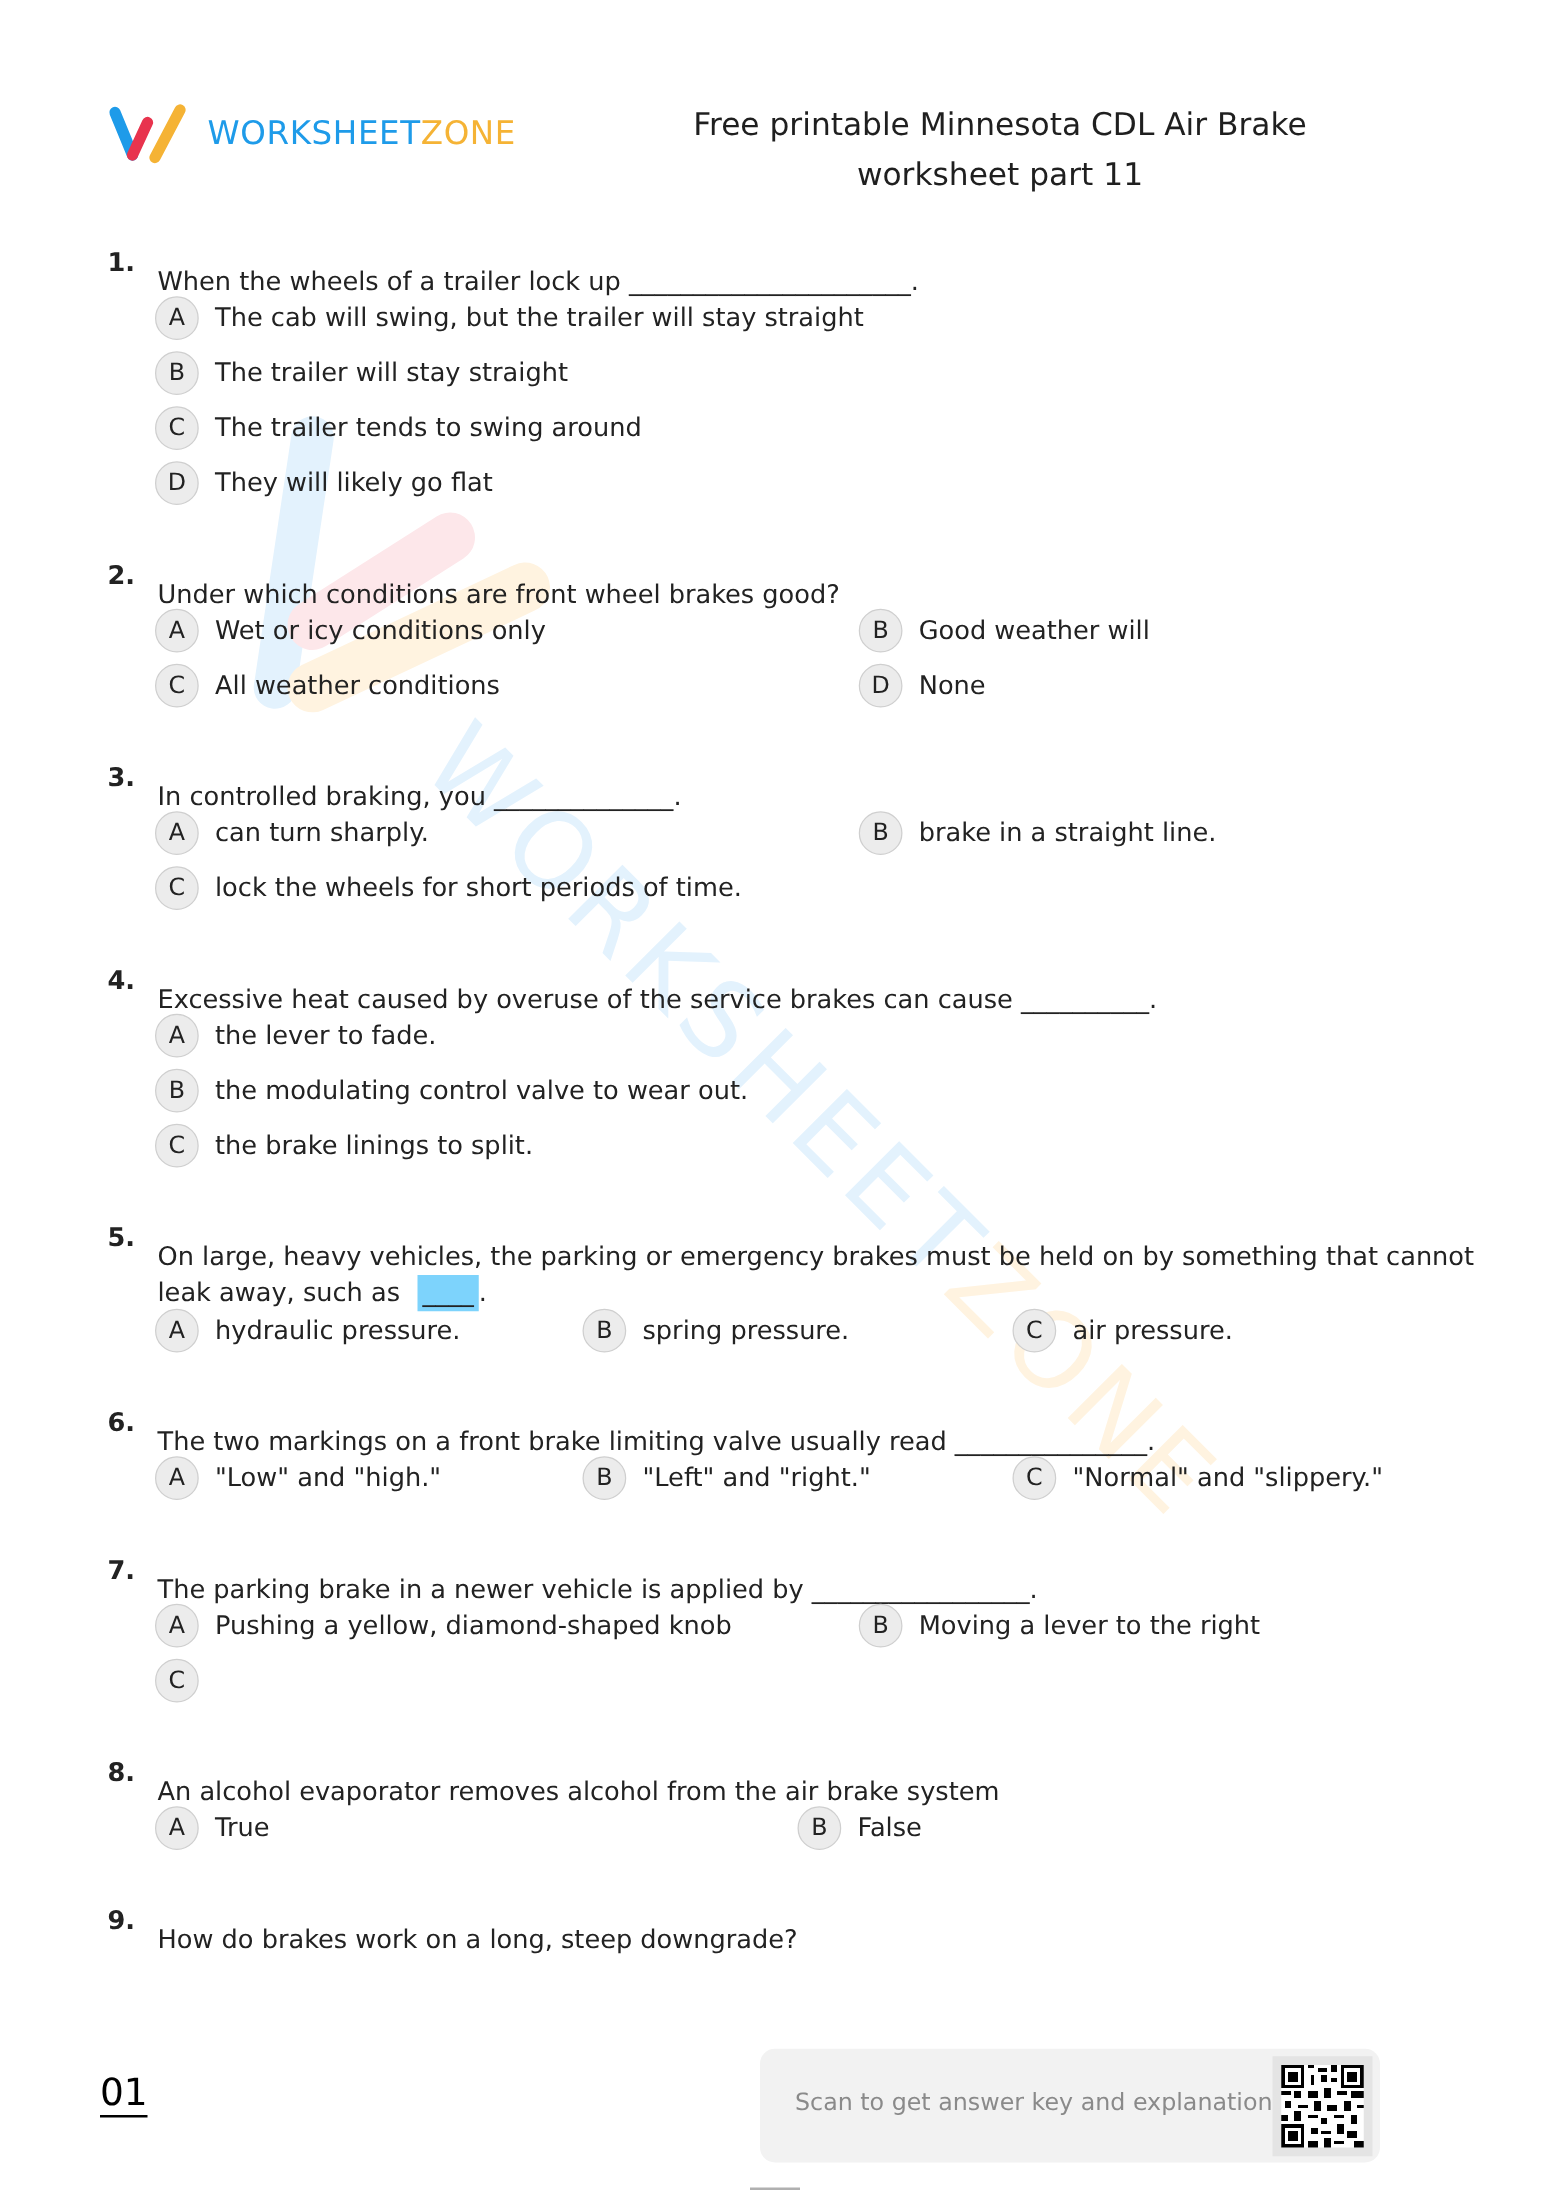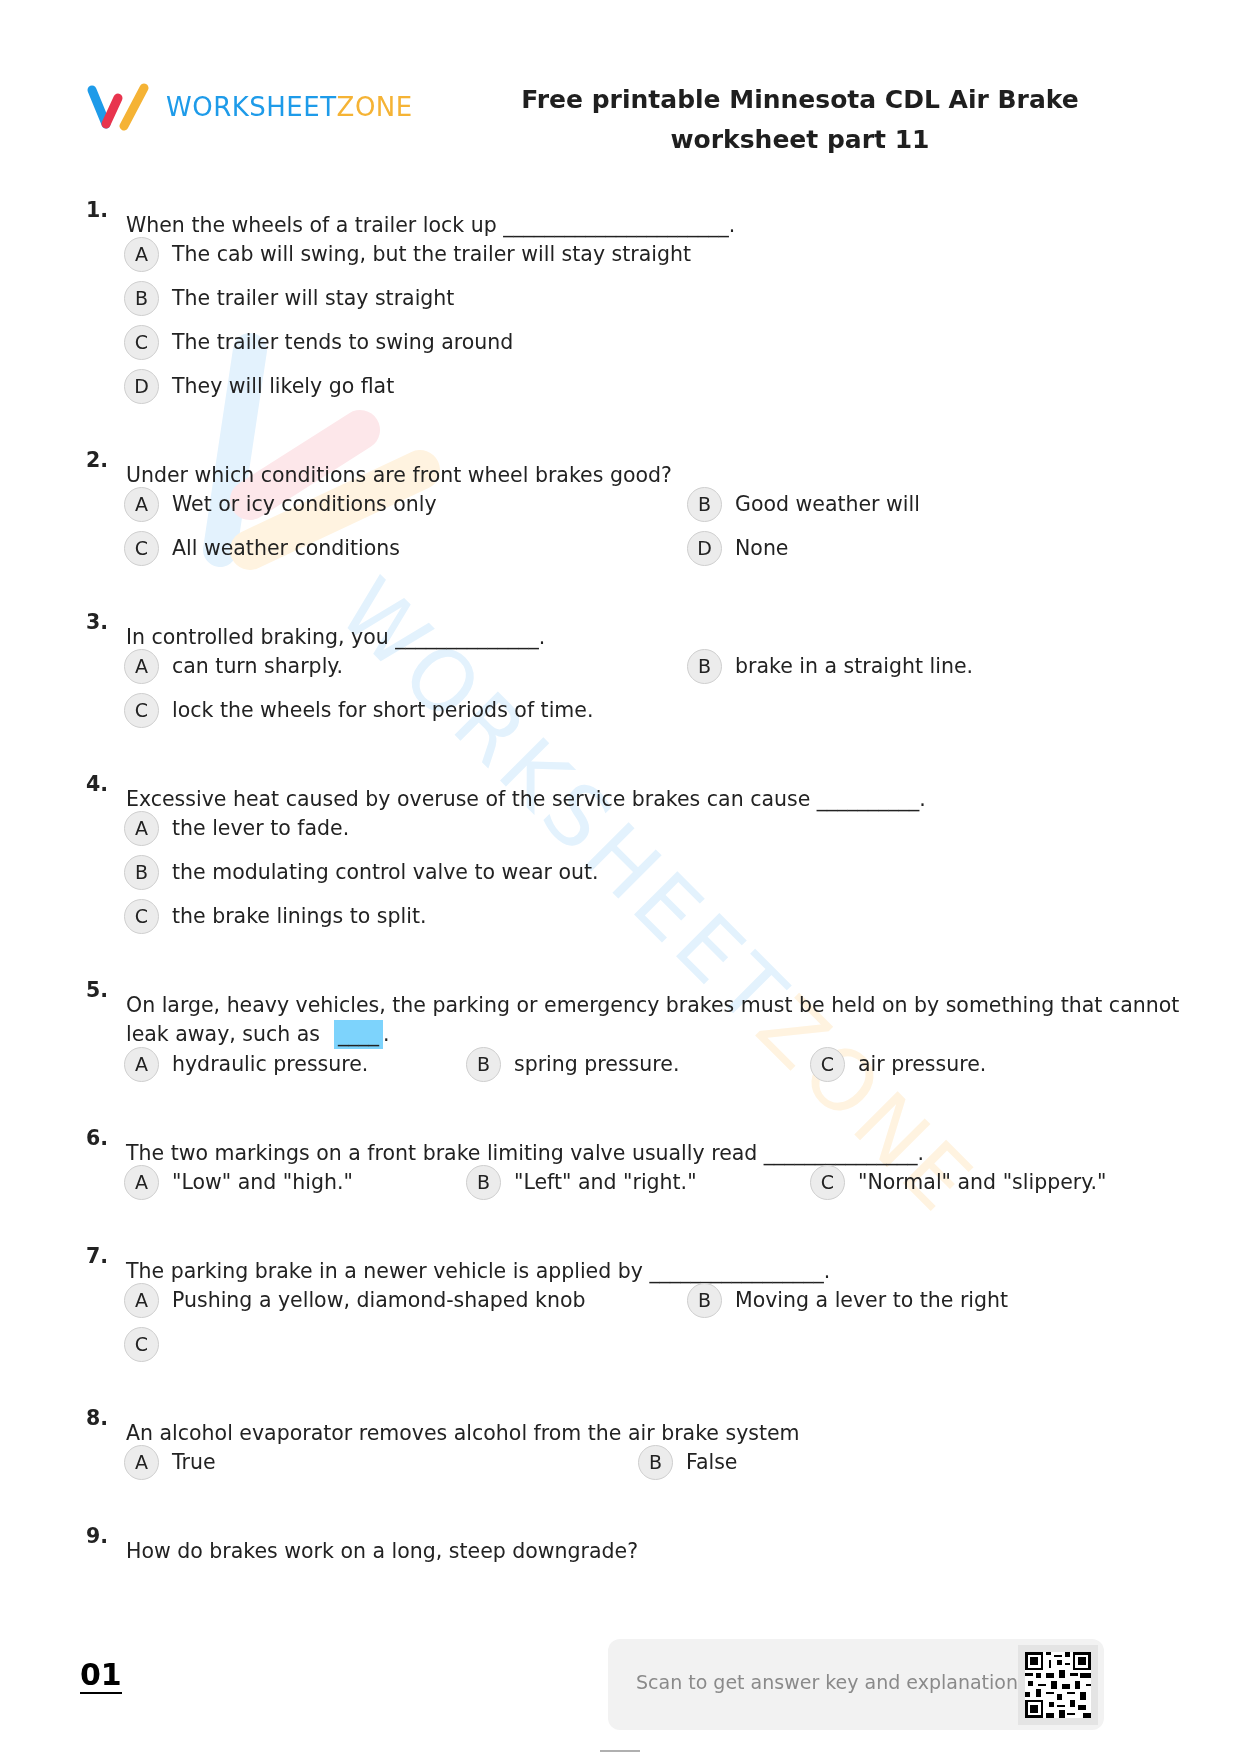--- a/index.html
+++ b/index.html
@@ -13,33 +13,33 @@
   .wm-text .w1 { color: #e3f2fd; }
   .wm-text .w2 { color: #fff3e0; }
 
   
   .logo { position: absolute; left: 84px; top: 82px; display: flex; align-items: center; }
   .logo svg { width: 70px; height: 50px; }
   .logo-text { margin-left: 12px; font-size: 26px; letter-spacing: 0.5px; font-family: "DejaVu Sans", sans-serif; }
   .logo-text .p1 { color: #1e9be9; }
   .logo-text .p2 { color: #f5b335; }
   .title { position: absolute; left: 520px; top: 80px; width: 560px; text-align: center; font-size: 25px;
-           font-weight: 700; line-height: 40px; color: #1f1f1f; }
+           font-weight: 400; line-height: 40px; color: #1f1f1f; }
   .q-stem { position: absolute; left: 86px; font-size: 20.5px; line-height: 29px; color: #222; display: flex; width: 1100px; }
   .q-num { width: 40px; font-weight: 700; flex: none; }
   .q-text { flex: 1; margin-top: 15px; }
   .blank-box { display: inline-block; background: #7dd3fc; padding: 0 4px; margin-left: 14px; text-align: center; }
 
   .opt { position: absolute; display: flex; align-items: center; height: 36px; font-size: 20.5px; color: #222; }
   .badge { width: 35px; height: 35px; border-radius: 50%; background: #ececec; border: 1px solid #cfcfcf;
            display: flex; align-items: center; justify-content: center; font-size: 19px; color: #222; flex: none; }
   .opt-label { margin-left: 13px; white-space: nowrap; }
 
   
-  .page-num { position: absolute; left: 80px; top: 1658px; font-size: 30px; font-weight: 700; color: #000;
+  .page-num { position: absolute; left: 80px; top: 1658px; font-size: 30px; font-weight: 400; color: #000;
               border-bottom: 2px solid #000; line-height: 34px; }
   .scan-box { position: absolute; left: 608px; top: 1639px; width: 496px; height: 91px; background: #f2f2f2; border-radius: 12px; }
   .scan-text { position: absolute; left: 28px; top: 32px; font-size: 19px; color: #8a8a8a; white-space: nowrap; }
   .qr { position: absolute; right: 6px; top: 6px; width: 80px; height: 80px; background: #e4e4e4; padding: 7px; }
   .qr svg { width: 66px; height: 66px; display: block; }
   .bottom-line { position: absolute; left: 600px; top: 1750px; width: 40px; height: 2px; background: #b0b0b0; }
 </style>
 </head>
 <body>
 

